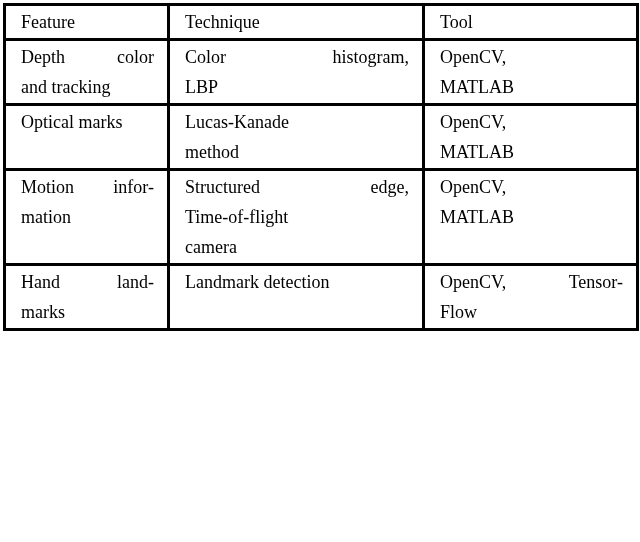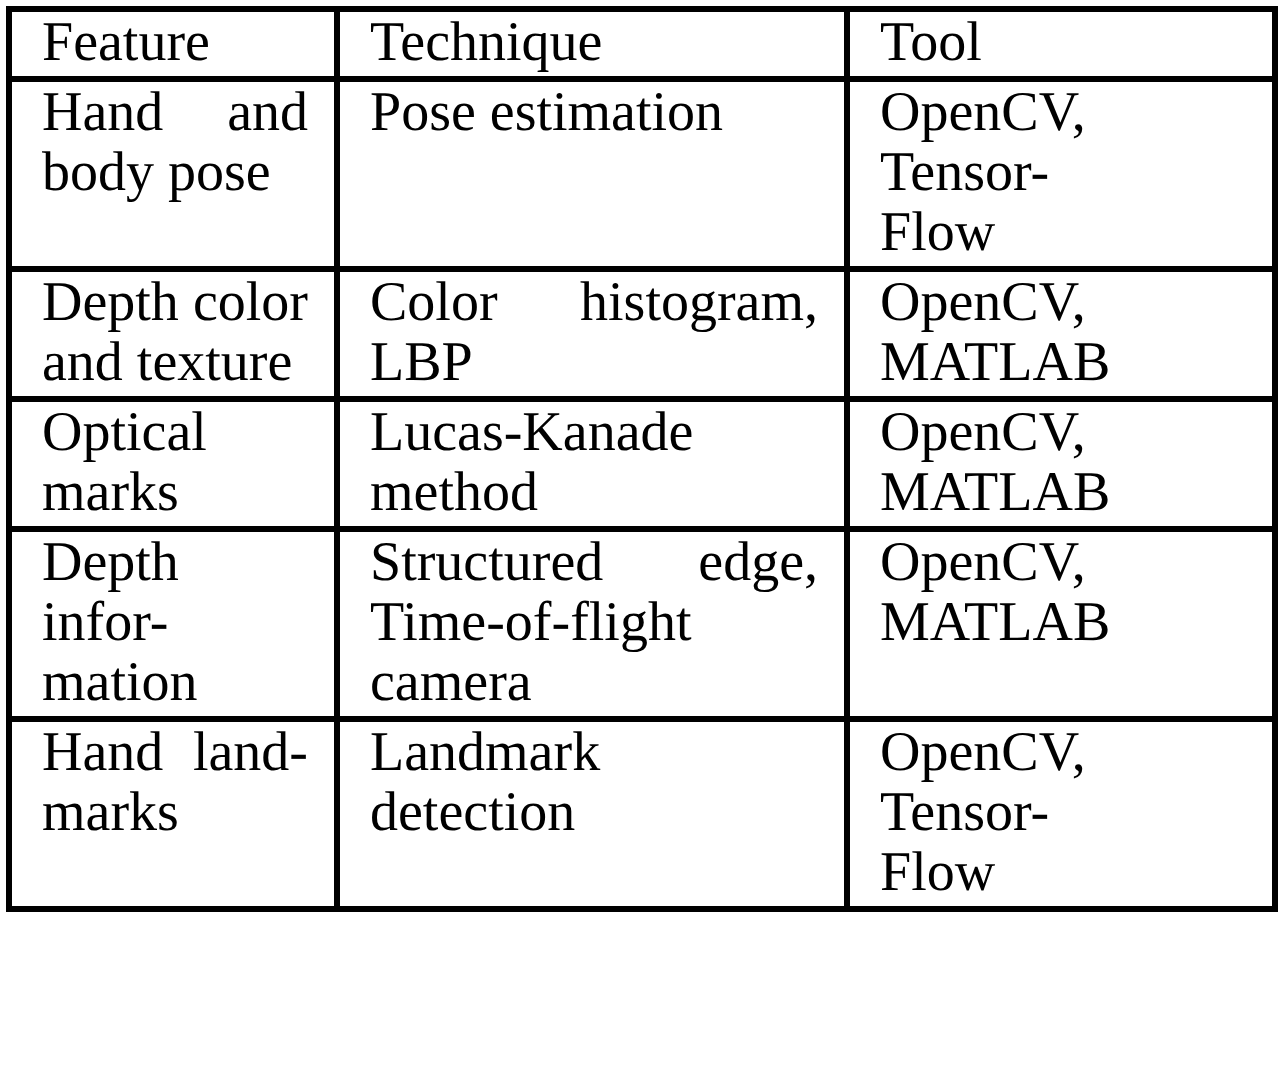--- a/index.html
+++ b/index.html
@@ -19,21 +19,21 @@
     top: 3px;
     width: 633px;
     border-collapse: collapse;
     table-layout: fixed;
   }
   col.c-feature   { width: 164px; }
   col.c-technique { width: 255px; }
   col.c-tool      { width: 214px; }
   th, td {
     border: 3px solid #000000;
-    font-size: 28px;
+    font-size: 18px;
     line-height: 30px;
     font-weight: 400;
     text-align: left;
     vertical-align: top;
     padding: 1px 13px 1px 15px;
     overflow: hidden;
   }
   .cell-line { text-align: left; }
   .cell-line.just {
     text-align: justify;
@@ -52,35 +52,22 @@
   <thead>
     <tr>
         <th>Feature</th>
         <th>Technique</th>
         <th>Tool</th>
       </tr>
   </thead>
   <tbody>
       <tr>
         <td>
-          <div class="cell-line just">Hand and</div>
-          <div class="cell-line">body pose</div>
-        </td>
-        <td>
-          <div class="cell-line">Pose estimation</div>
-        </td>
-        <td>
-          <div class="cell-line just">OpenCV, Tensor-</div>
-          <div class="cell-line">Flow</div>
-        </td>
-      </tr>
-      <tr>
-        <td>
           <div class="cell-line just">Depth color</div>
-          <div class="cell-line">and texture</div>
+          <div class="cell-line">and tracking</div>
         </td>
         <td>
           <div class="cell-line just">Color histogram,</div>
           <div class="cell-line">LBP</div>
         </td>
         <td>
           <div class="cell-line just">OpenCV,</div>
           <div class="cell-line">MATLAB</div>
         </td>
       </tr>
@@ -92,21 +79,21 @@
           <div class="cell-line just">Lucas-Kanade</div>
           <div class="cell-line">method</div>
         </td>
         <td>
           <div class="cell-line just">OpenCV,</div>
           <div class="cell-line">MATLAB</div>
         </td>
       </tr>
       <tr>
         <td>
-          <div class="cell-line just">Depth infor-</div>
+          <div class="cell-line just">Motion infor-</div>
           <div class="cell-line">mation</div>
         </td>
         <td>
           <div class="cell-line just">Structured edge,</div>
           <div class="cell-line just">Time-of-flight</div>
           <div class="cell-line">camera</div>
         </td>
         <td>
           <div class="cell-line just">OpenCV,</div>
           <div class="cell-line">MATLAB</div>

